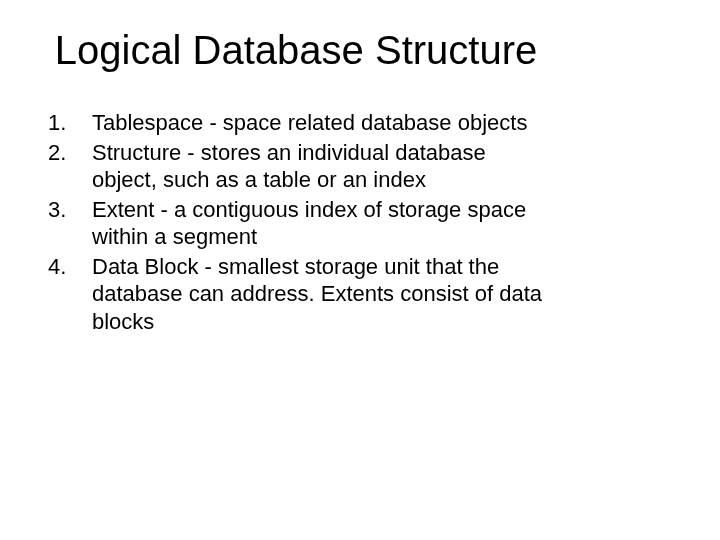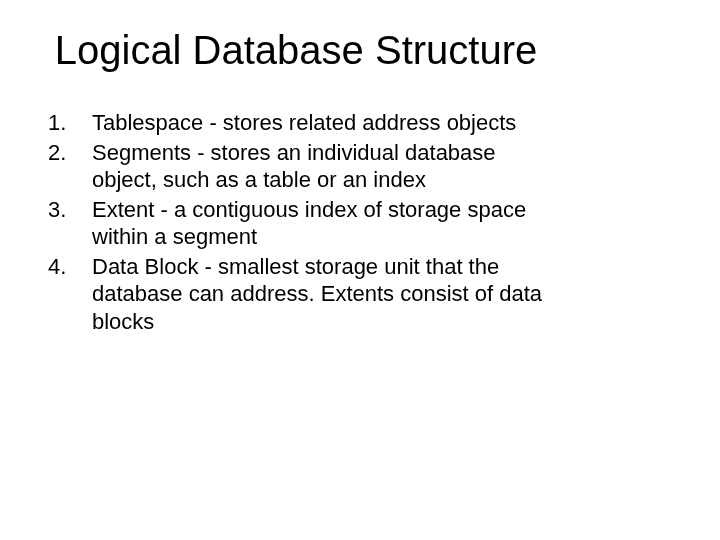--- a/index.html
+++ b/index.html
@@ -41,25 +41,25 @@
   }
 </style>
 </head>
 <body>
 
 <div class="slide">
   <h1 class="title">Logical Database Structure</h1>
   <div class="list">
     <div class="row">
       <div class="num">1.</div>
-      <div class="txt">Tablespace - stores related address objects</div>
+      <div class="txt">Tablespace - space related database objects</div>
     </div>
     <div class="row">
       <div class="num">2.</div>
-      <div class="txt">Segments - stores an individual database object, such as a table or an index</div>
+      <div class="txt">Structure - stores an individual database object, such as a table or an index</div>
     </div>
     <div class="row">
       <div class="num">3.</div>
       <div class="txt">Extent - a contiguous index of storage space within a segment</div>
     </div>
     <div class="row">
       <div class="num">4.</div>
       <div class="txt">Data Block - smallest storage unit that the database can address. Extents consist of data blocks</div>
     </div>
   </div>

